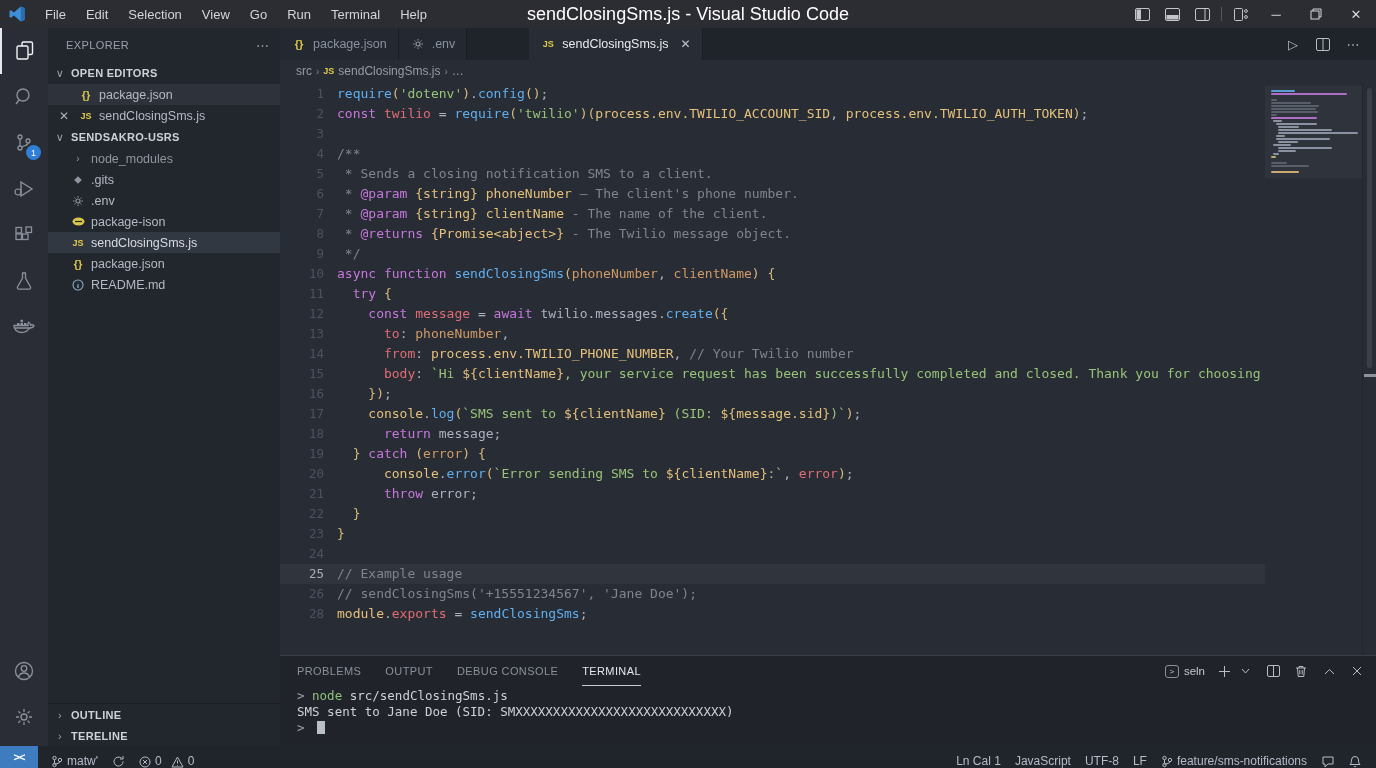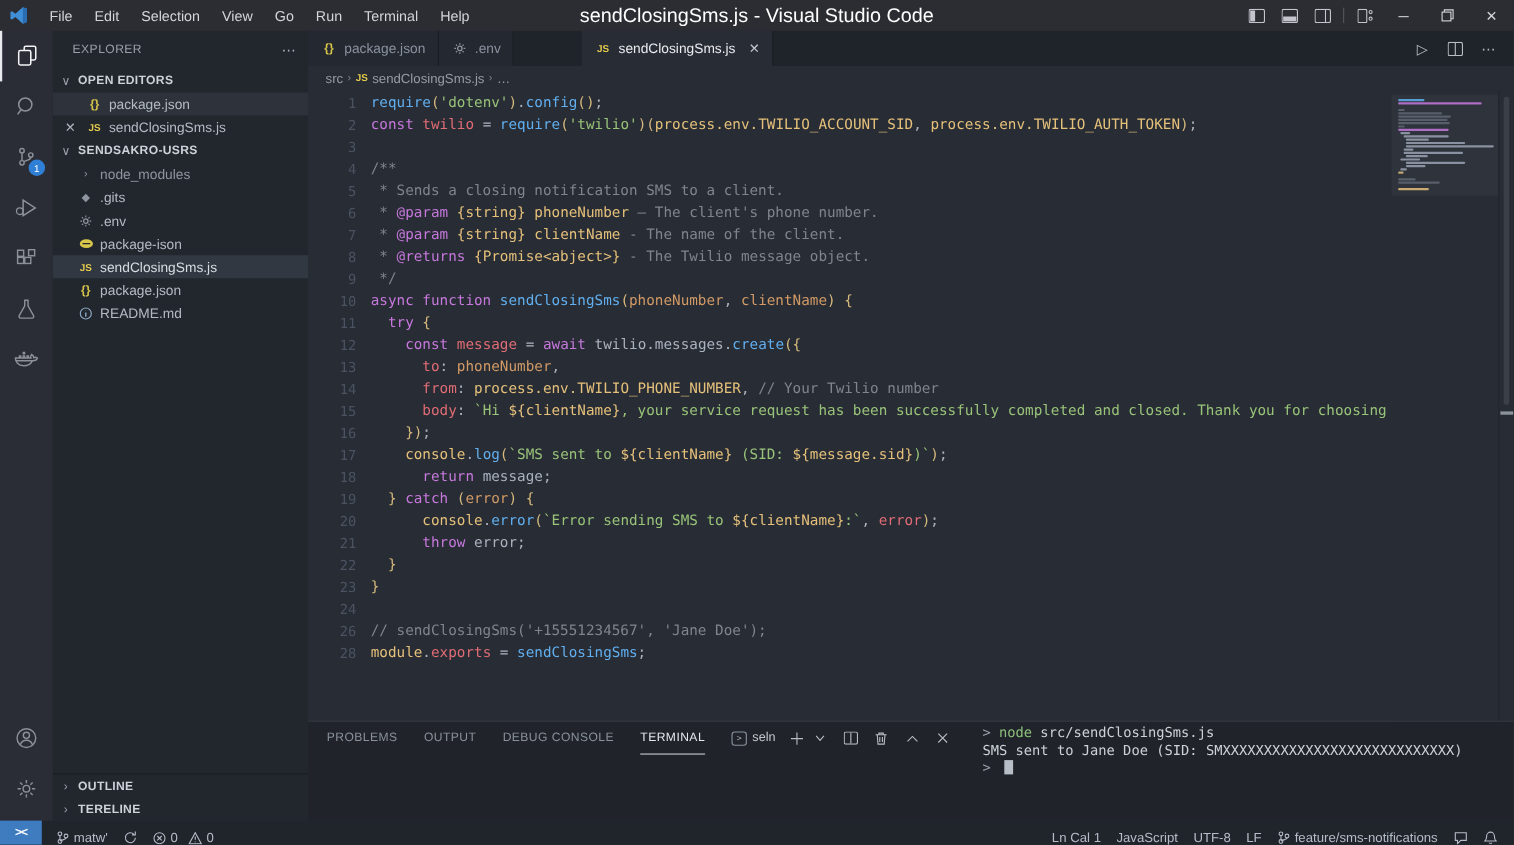--- a/index.html
+++ b/index.html
@@ -85,21 +85,21 @@
   .doc_name{color:#e5c07b} .interp{color:#e5c07b}
 
   .minimap { flex:0 0 92px; position:relative; padding:8px 4px 0 6px; background:#282c34; }
   .mm-viewport { position:absolute; left:0; top:4px; width:100%; height:92px; background:rgba(170,180,200,.06); }
   .mm-bar { height:2px; margin-bottom:1px; border-radius:1px; opacity:.85; }
   .vscrollbar { flex:0 0 14px; position:relative; background:#282c34; border-left:1px solid #22262d; }
   .vthumb { position:absolute; top:6px; left:4px; width:5px; height:280px; background:rgba(180,188,200,.14); border-radius:3px; }
   .hdash { position:absolute; top:292px; left:1px; width:12px; height:3px; background:#8d939d; }
 
   
-  .panel { height:91px; background:#20242a; border-top:1px solid #3a3f47; display:flex; flex-direction:row; }
+  .panel { height:91px; background:#20242a; border-top:1px solid #3a3f47; display:flex; flex-direction:column; }
   .panel-header { height:30px; display:flex; align-items:center; padding:0 10px 0 17px; }
   .panel-tab { font-size:11px; letter-spacing:.4px; color:#8a919b; margin-right:24px; height:30px;
     display:flex; align-items:center; border-bottom:1px solid transparent; }
   .panel-tab.active { color:#e4e7eb; border-bottom:1px solid #c8ccd2; }
   .panel-right { margin-left:auto; display:flex; align-items:center; gap:10px; color:#b9bdc4; font-size:12px; }
   .pr-icon { display:flex; align-items:center; justify-content:center; width:18px; height:18px; }
   .shell-pick { display:flex; align-items:center; gap:5px; font-size:11.5px; color:#c3c7cd; }
   .shell-box { border:1px solid #8a919b; border-radius:3px; width:14px; height:13px; font-size:8px;
     display:flex; align-items:center; justify-content:center; }
   .terminal-body { flex:1; padding:2px 0 0 17px; font-family:"DejaVu Sans Mono", monospace;
@@ -385,20 +385,21 @@
           <div class="code-line"><span class="lineno">15</span><span class="ltext"><span class="def">      </span><span class="prop">body</span><span class="def">: </span><span class="str">`Hi </span><span class="interp">${clientName}</span><span class="str">, your service request has been successfully completed and closed. Thank you for choosing us!`</span></span></div>
           <div class="code-line"><span class="lineno">16</span><span class="ltext"><span class="def">    </span><span class="pb">})</span><span class="def">;</span></span></div>
           <div class="code-line"><span class="lineno">17</span><span class="ltext"><span class="def">    </span><span class="const">console</span><span class="def">.</span><span class="fn">log</span><span class="pb">(</span><span class="str">`SMS sent to </span><span class="interp">${clientName}</span><span class="str"> (SID: </span><span class="interp">${message.sid}</span><span class="str">)`</span><span class="pb">)</span><span class="def">;</span></span></div>
           <div class="code-line"><span class="lineno">18</span><span class="ltext"><span class="def">      </span><span class="kw">return </span><span class="def">message;</span></span></div>
           <div class="code-line"><span class="lineno">19</span><span class="ltext"><span class="def">  </span><span class="pb">} </span><span class="kw">catch </span><span class="pb">(</span><span class="param">error</span><span class="pb">) {</span></span></div>
           <div class="code-line"><span class="lineno">20</span><span class="ltext"><span class="def">      </span><span class="const">console</span><span class="def">.</span><span class="fn">error</span><span class="pb">(</span><span class="str">`Error sending SMS to </span><span class="interp">${clientName}</span><span class="str">:`</span><span class="def">, </span><span class="var">error</span><span class="pb">)</span><span class="def">;</span></span></div>
           <div class="code-line"><span class="lineno">21</span><span class="ltext"><span class="def">      </span><span class="kw">throw </span><span class="def">error;</span></span></div>
           <div class="code-line"><span class="lineno">22</span><span class="ltext"><span class="def">  </span><span class="pb">}</span></span></div>
           <div class="code-line"><span class="lineno">23</span><span class="ltext"><span class="pb">}</span></span></div>
           <div class="code-line"><span class="lineno">24</span><span class="ltext"></span></div>
+          <div class="code-line current"><span class="lineno">25</span><span class="ltext"><span class="cmt">// Example usage</span></span></div>
           <div class="code-line"><span class="lineno">26</span><span class="ltext"><span class="cmt">// sendClosingSms('+15551234567', 'Jane Doe');</span></span></div>
           <div class="code-line"><span class="lineno">28</span><span class="ltext"><span class="const">module</span><span class="def">.</span><span class="var">exports</span><span class="def"> = </span><span class="fn">sendClosingSms</span><span class="def">;</span></span></div>
         </div>
       <div class="minimap" id="minimap">
         <div class="mm-viewport"></div>
       <div class="mm-bar" style="width: 24.25px; background: rgb(97, 175, 239); margin-left: 0px;"></div>
           <div class="mm-bar" style="width: 76px; background: rgb(198, 120, 221); margin-left: 0px;"></div>
           <div class="mm-bar" style="width: 4px; background: transparent; margin-left: 0px;"></div>
           <div class="mm-bar" style="width: 6.25px; background: rgb(95, 102, 114); margin-left: 0px;"></div>
           <div class="mm-bar" style="width: 40px; background: rgb(95, 102, 114); margin-left: 0px;"></div>

